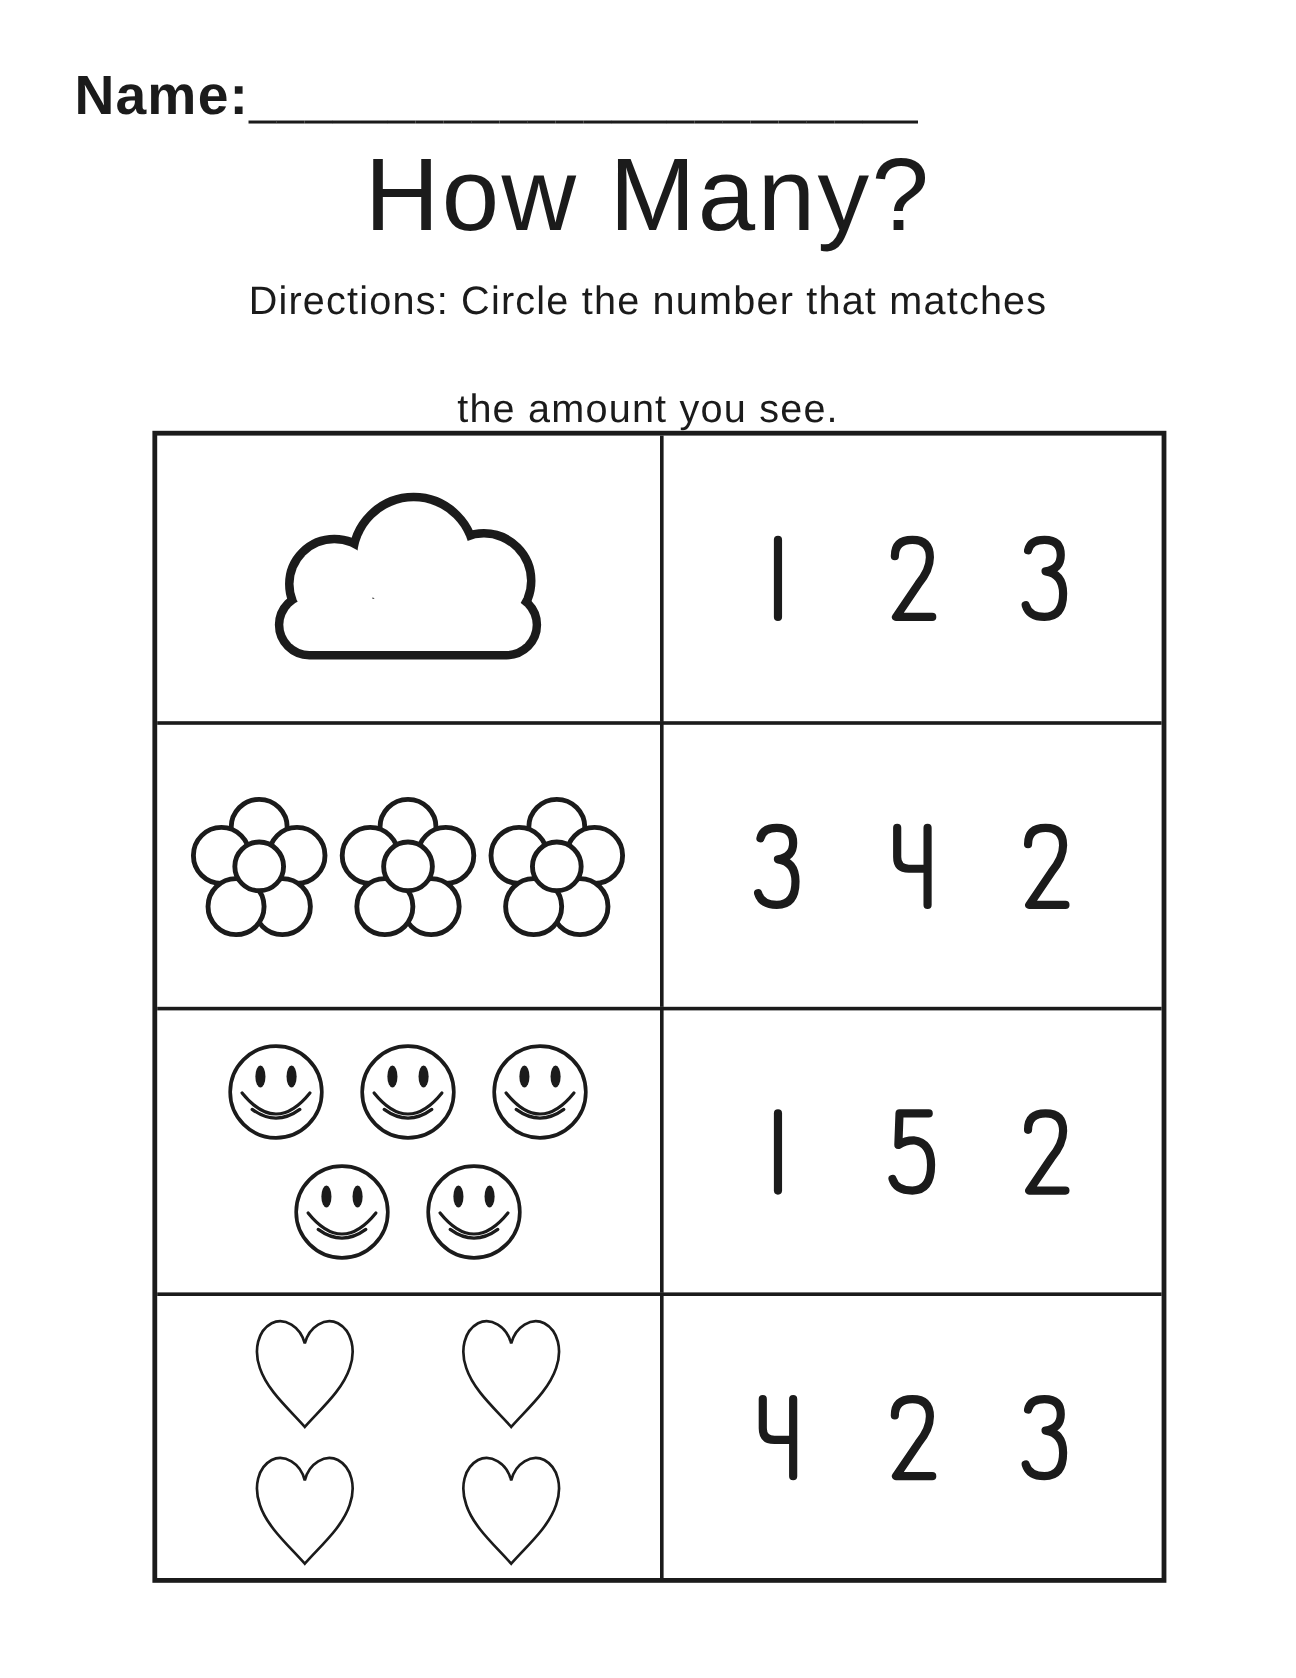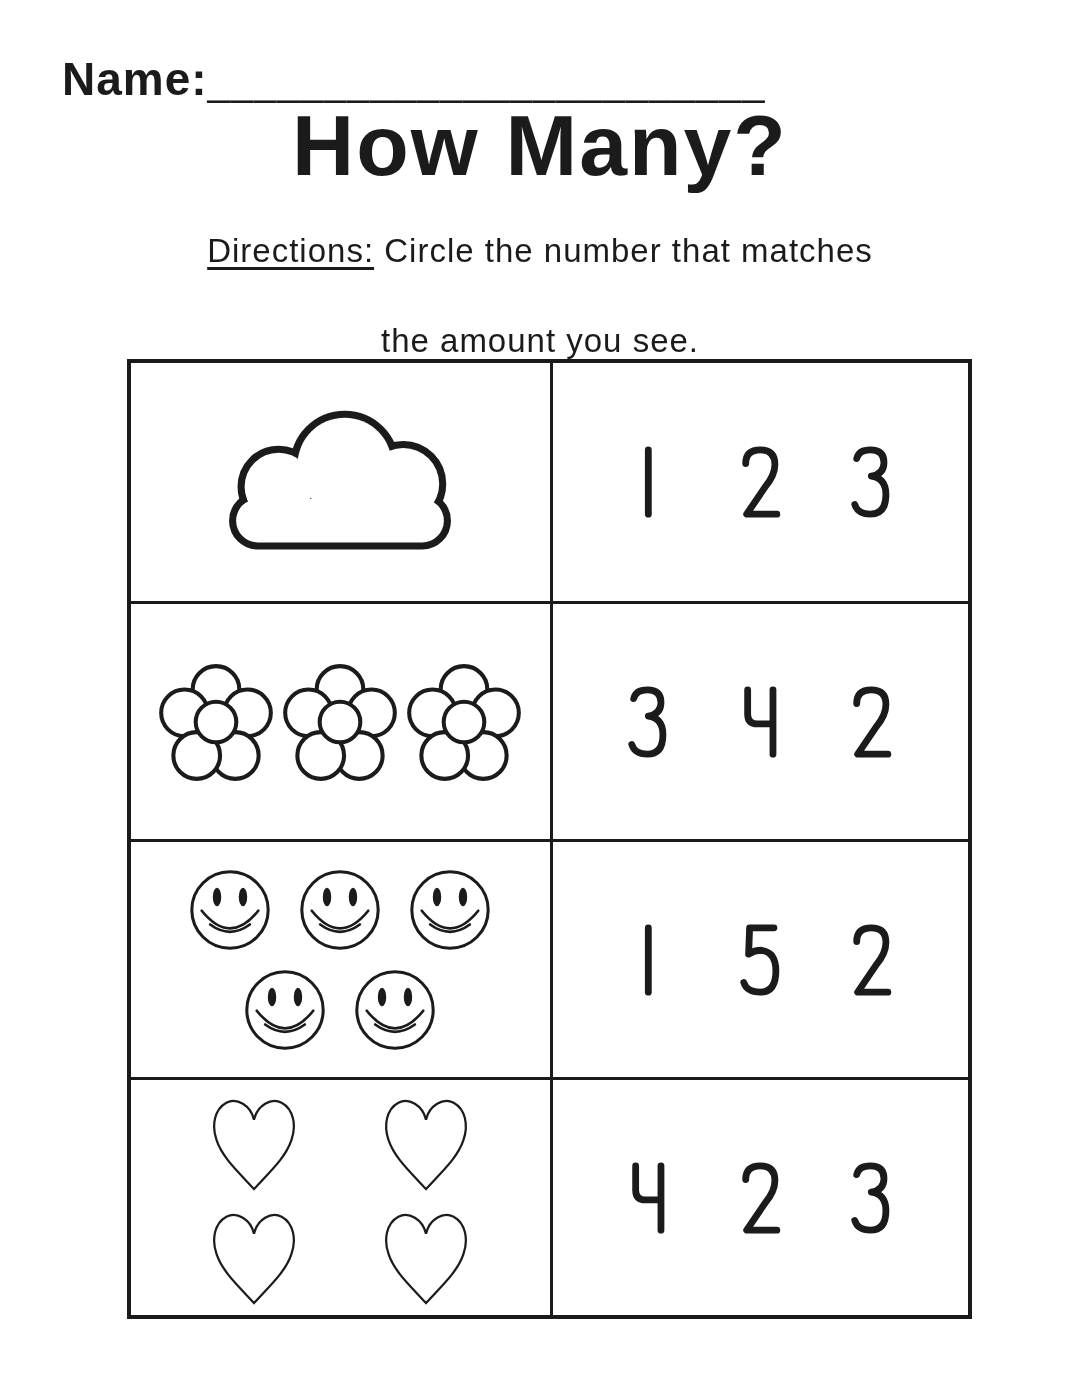--- a/index.html
+++ b/index.html
@@ -13,30 +13,30 @@
 
   
   .name-row {
     position:absolute; left:62px; top:52px; width:960px;
     white-space:nowrap; overflow:hidden;
   }
   .name-label { font-size:46px; font-weight:bold; letter-spacing:1px;text-align:center; }
   .name-blank { font-size:40px; font-weight:normal; letter-spacing:1px; }
 
   .page-title {
-    position:absolute; top:96px; left:0; width:100%;
-    text-align:center; font-size:86px; font-weight:bold; letter-spacing:2px;
+    position:absolute; top:114px; left:0; width:100%;
+    text-align:center; font-size:86px; font-weight:normal; letter-spacing:2px;
   }
 
   .directions-1 {
     position:absolute; top:232px; left:0; width:100%;
     text-align:center; font-size:33px; letter-spacing:1px;
   }
   .directions-label {
-    text-decoration:underline; text-decoration-thickness:2.5px; text-underline-offset:5px;
+    text-decoration-thickness:2.5px; text-underline-offset:5px;
   }
   .directions-2 {
     position:absolute; top:300px; left:0; width:100%;
     text-align:center; font-size:33px; letter-spacing:1px;margin-top:22px;
   }
 
   
   .table {
     position:absolute; left:127px; top:359px; width:845px; height:960px;
     border:4px solid var(--ink);

